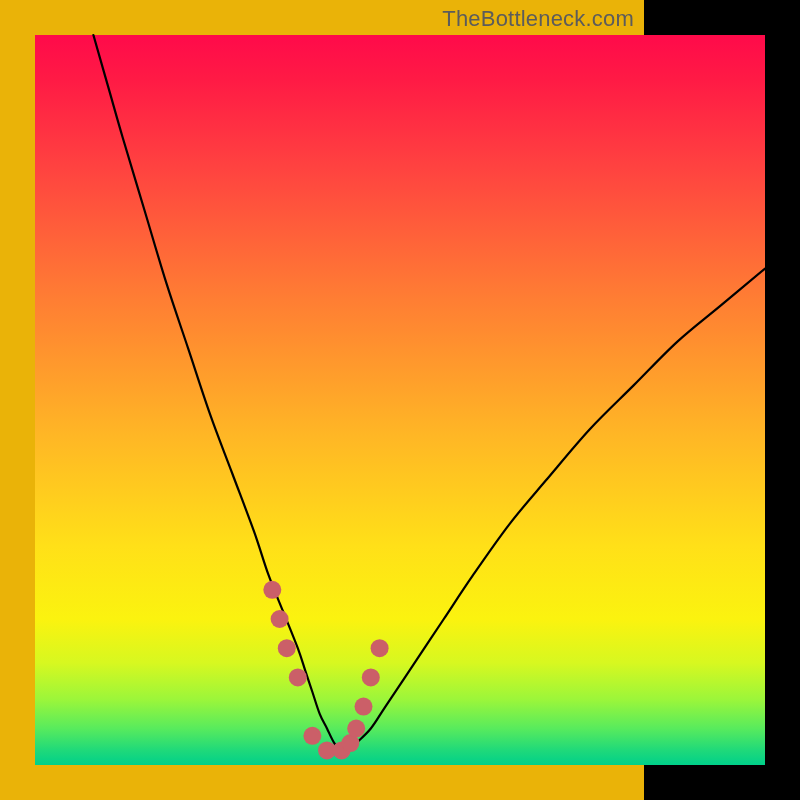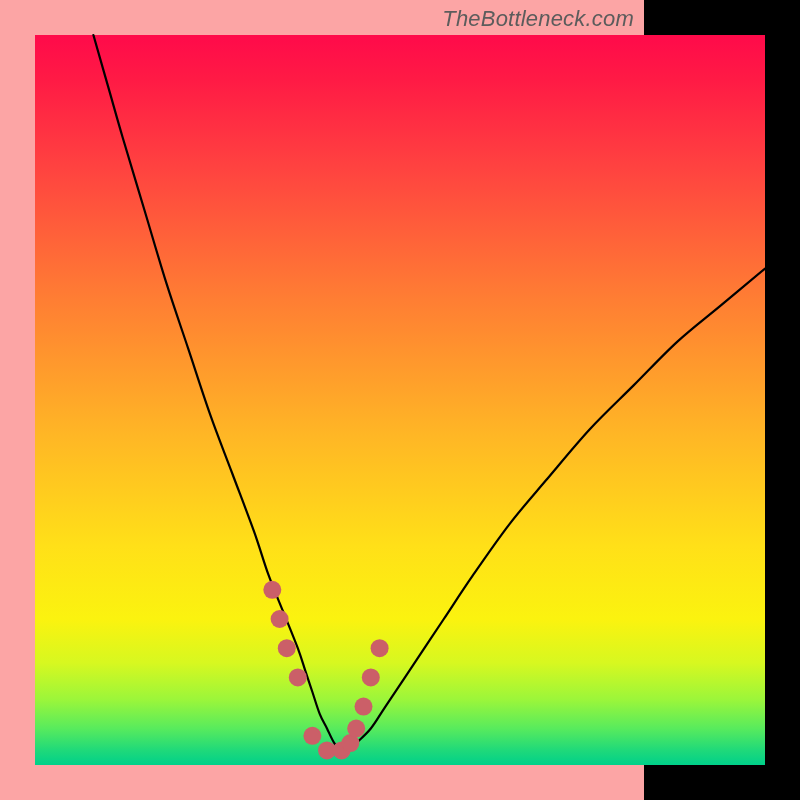--- a/index.html
+++ b/index.html
@@ -8,22 +8,21 @@
     width: 800px;
     height: 800px;
     overflow: hidden;
     background: #000;
     font-family: Arial, Helvetica, sans-serif;
   }
   .frame {
     position: relative;
     width: 644px;
     height: 800px;
-    background: #fca5a5;
-    font-style: italic;
+    background: #eab308;
   }
   .plot {
     position: absolute;
     left: 35px;
     top: 35px;
     width: 730px;
     height: 730px;
     
     background: linear-gradient(
       to bottom,

